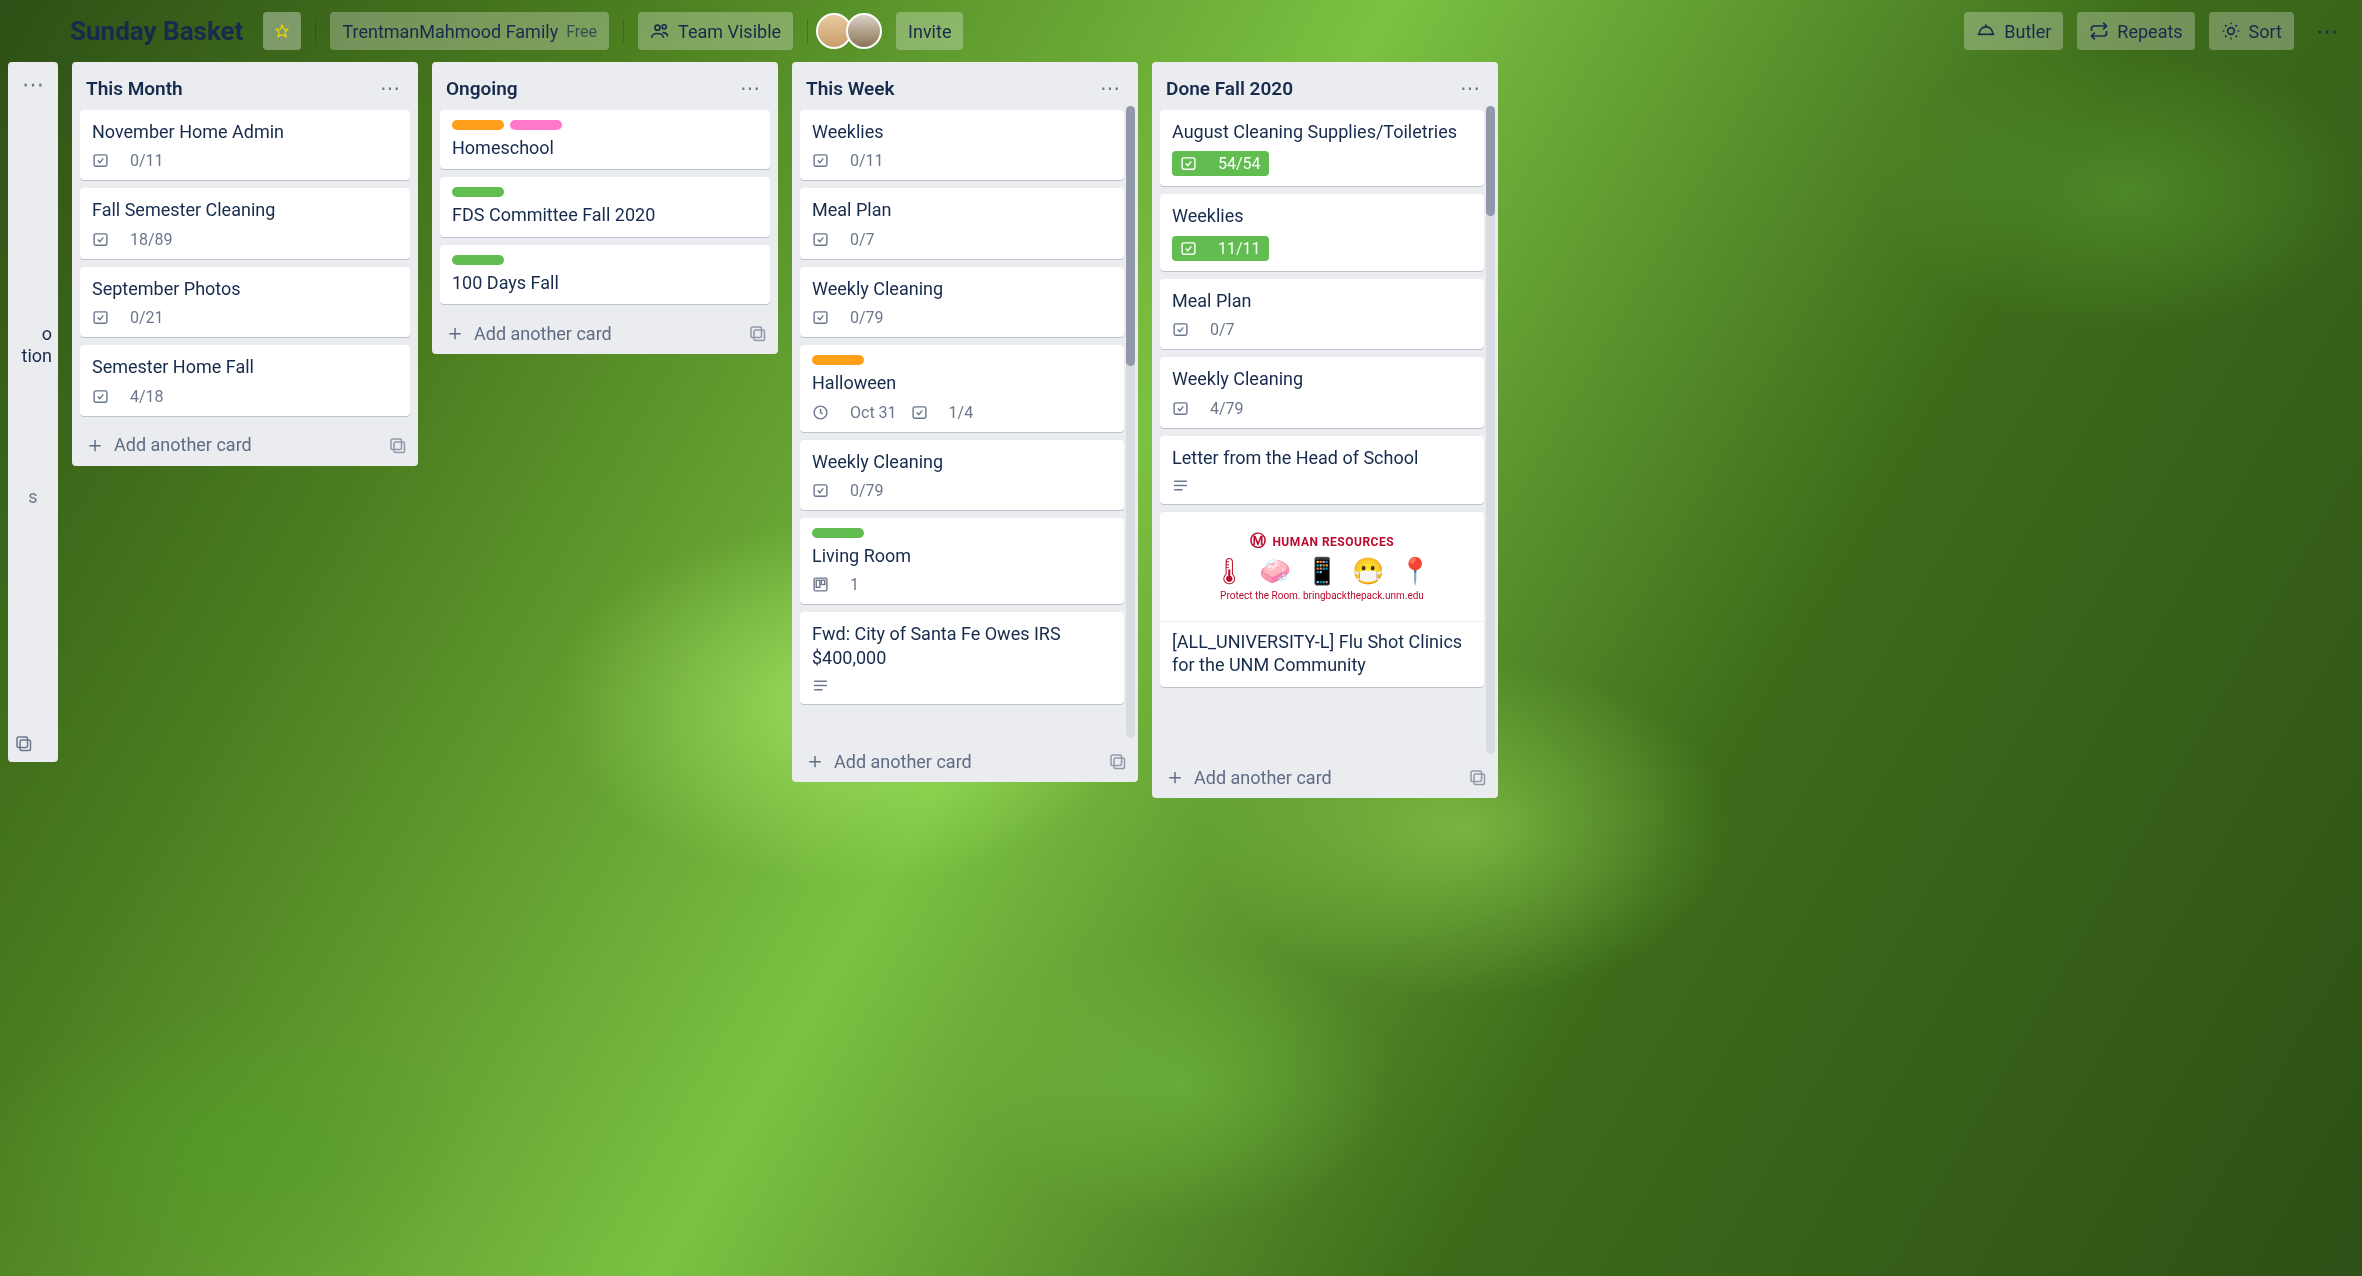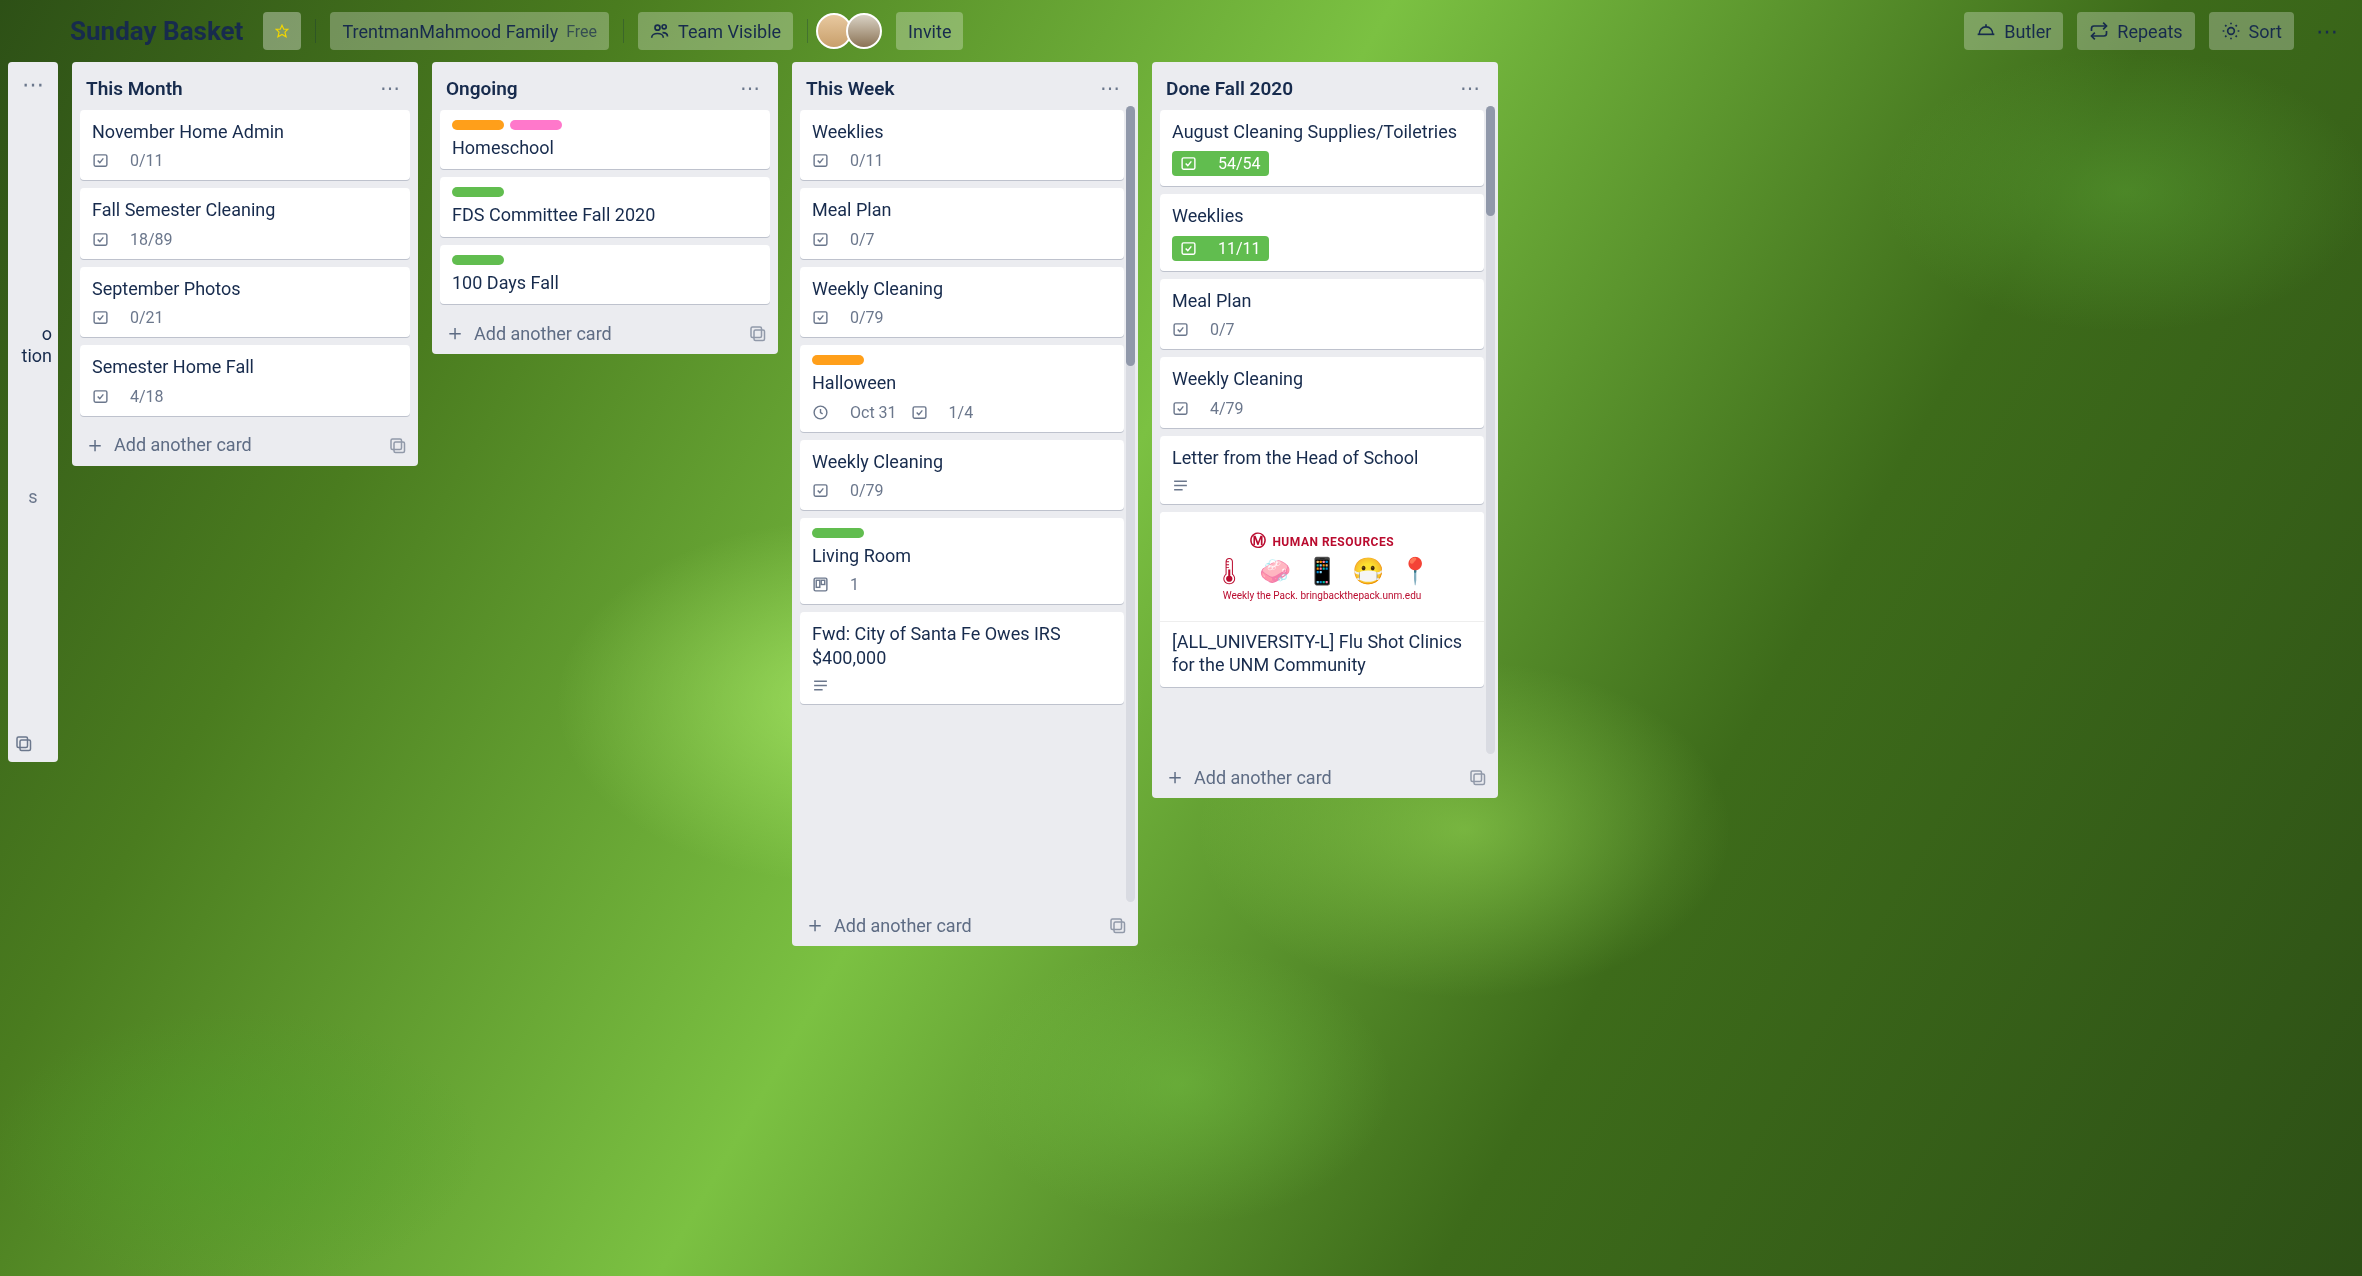--- a/index.html
+++ b/index.html
@@ -293,21 +293,21 @@
         </div>
       <span class="tmpl-icon">
           <svg width="18" height="18" viewBox="0 0 24 24" fill="none" stroke="#6b778c" stroke-width="2">
             <rect x="4" y="4" width="14" height="14" rx="2"></rect>
             <rect x="8" y="8" width="14" height="14" rx="2"></rect>
           </svg>
         </span>
     </div>
   </div>
 
-  <div class="list" style="height:884px;">
+  <div class="list" style="height:720px;">
     <div class="list-header">
       <div class="list-title">This Week</div>
       <div class="list-menu">⋯</div>
     </div>
     <div class="scroll-track"></div>
     <div class="scroll-thumb" style="top:44px;height:260px;"></div>
     <div class="cards scrolling">
       <div class="card">
         <div class="card-title">Weeklies</div>
         <div class="badges">
@@ -491,21 +491,21 @@
               <span style="font-size:16px;">Ⓜ</span>
               <span>HUMAN RESOURCES</span>
             </div>
           <div class="icons">
               <span>🌡</span>
               <span>🧼</span>
               <span>📱</span>
               <span>😷</span>
               <span>📍</span>
             </div>
-          <div class="bot">Weekly the Pack. bringbackthepack.unm.edu</div>
+          <div class="bot">Protect the Room. bringbackthepack.unm.edu</div>
         </div>
         <div class="card-title">[ALL_UNIVERSITY-L] Flu Shot Clinics for the UNM Community</div>
       </div>
     </div>
     <div class="add-card">
       <div class="left">
           <span class="plus">＋</span>
           <span>Add another card</span>
         </div>
       <span class="tmpl-icon">

